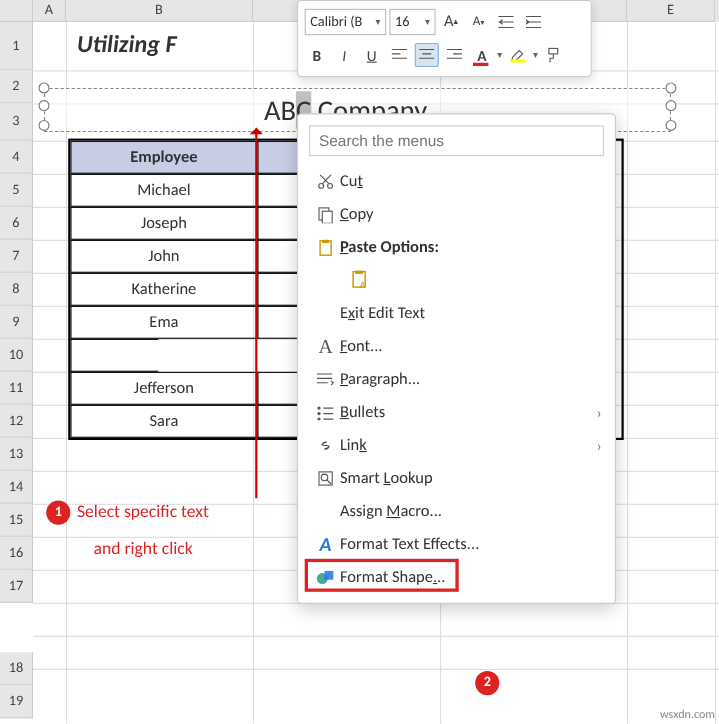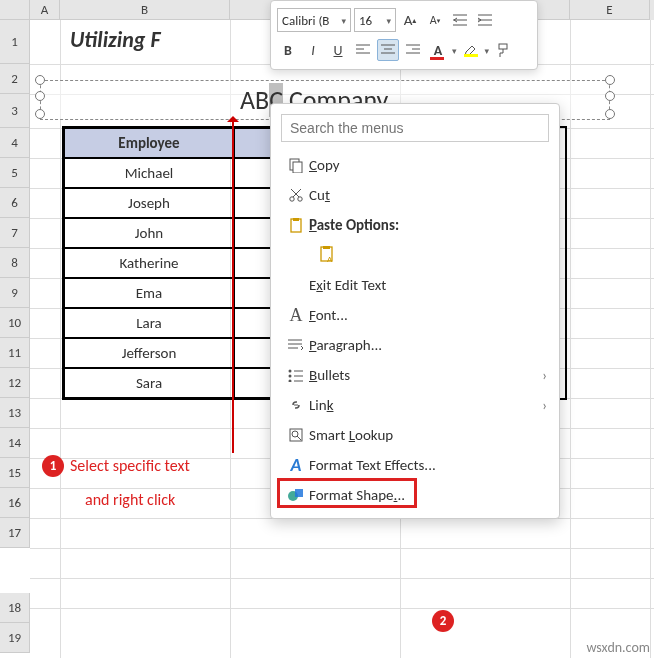--- a/index.html
+++ b/index.html
@@ -46,21 +46,21 @@
 .ctx .item { display: flex; align-items: center; height: 30px; padding: 0 12px; font-size: 15px; position: relative; }
 .ctx .item .ic { width: 26px; display: flex; justify-content: center; color: #555; font-size: 15px; }
 .ctx .item .lbl .u { text-decoration: underline; }
 .ctx .item .sub { position: absolute; right: 12px; color: #777; font-size: 14px; }
 .ctx .item.indent { padding-left: 44px; }
 .ctx .item.bold .lbl { font-weight: bold; }
 .ctx .highlight { border: 3px solid #d22; position: absolute; }
 
 .annot-num2 { position: absolute; top: 610px; left: 432px; width: 22px; height: 22px; background: #d22; border-radius: 50%; color: #fff; text-align: center; line-height: 22px; font-size: 13px; font-weight: bold; }
 
-.watermark { position: absolute; bottom: 2px; right: 4px; font-size: 14px; color: #888; }
+.watermark { position: absolute; bottom: 2px; right: 4px; font-size: 11px; color: #888; }
 
 svg { display: block; }
 </style>
 </head>
 <body>
 
 <div class="sheet">
   <div class="colhdr">
     <div class="corner"></div>
     <div class="ch" style="width:30px">A</div>
@@ -151,21 +151,20 @@
         </div>
         <div class="row">
           <div class="cell" style="width: 170px;">Katherine</div>
           <div class="cell" style="width: 80px; border-right: none;"></div>
         </div>
         <div class="row">
           <div class="cell" style="width: 170px;">Ema</div>
           <div class="cell" style="width: 80px; border-right: none;"></div>
         </div>
         <div class="row">
-          <div class="cell" style="width: 170px;">Lara</div>
           <div class="cell" style="width: 80px; border-right: none;"></div>
         </div>
         <div class="row">
           <div class="cell" style="width: 170px;">Jefferson</div>
           <div class="cell" style="width: 80px; border-right: none;"></div>
         </div>
         <div class="row">
           <div class="cell" style="width: 170px;">Sara</div>
           <div class="cell" style="width: 80px; border-right: none;"></div>
         </div>
@@ -241,35 +240,35 @@
   </div>
 
   <div class="ctx">
     <div class="search">
       <input placeholder="Search the menus" style="">
     </div>
     <div id="ctxitems">
         <div class="item">
           <span class="ic">
             <svg width="16" height="16">
-              <rect x="2" y="2" width="9" height="11" fill="none" stroke="#555"></rect>
-              <rect x="5" y="5" width="9" height="11" fill="#fff" stroke="#555"></rect>
-            </svg>
-          </span>
-          <span class="lbl"><span class="u">C</span>opy</span>
-        </div>
-        <div class="item">
-          <span class="ic">
-            <svg width="16" height="16">
               <circle cx="4" cy="12" r="2.2" fill="none" stroke="#555"></circle>
               <circle cx="12" cy="12" r="2.2" fill="none" stroke="#555"></circle>
               <path d="M5 10L13 2M11 10L3 2" stroke="#555"></path>
             </svg>
           </span>
           <span class="lbl">Cu<span class="u">t</span></span>
+        </div>
+        <div class="item">
+          <span class="ic">
+            <svg width="16" height="16">
+              <rect x="2" y="2" width="9" height="11" fill="none" stroke="#555"></rect>
+              <rect x="5" y="5" width="9" height="11" fill="#fff" stroke="#555"></rect>
+            </svg>
+          </span>
+          <span class="lbl"><span class="u">C</span>opy</span>
         </div>
         <div class="item bold">
           <span class="ic">
             <svg width="16" height="16">
               <rect x="3" y="2" width="10" height="13" fill="none" stroke="#c90" stroke-width="1.3"></rect>
               <rect x="5" y="1" width="6" height="3" fill="#c90"></rect>
             </svg>
           </span>
           <span class="lbl"><span class="u">P</span>aste Options:</span>
         </div>
@@ -328,20 +327,24 @@
           <span class="ic">
             <svg width="16" height="16">
               <rect x="2" y="2" width="12" height="12" fill="none" stroke="#555"></rect>
               <circle cx="7" cy="7" r="3" fill="none" stroke="#555"></circle>
               <path d="M9 9l4 4" stroke="#555"></path>
             </svg>
           </span>
           <span class="lbl">Smart <span class="u">L</span>ookup</span>
         </div>
         <div class="item">
+          <span class="ic"></span>
+          <span class="lbl">Assign <span class="u">M</span>acro...</span>
+        </div>
+        <div class="item">
           <span class="ic">
             <span style="font-style:italic;color:#2a7bd4;font-size:18px;font-weight:bold">A</span>
           </span>
           <span class="lbl">Format Text Effects...</span>
         </div>
         <div class="item" style="position: relative;">
           <span class="ic">
             <svg width="18" height="16">
               <circle cx="6" cy="9" r="5" fill="#4a9"></circle>
               <rect x="8" y="2" width="8" height="8" fill="#27d" opacity="0.85"></rect>

